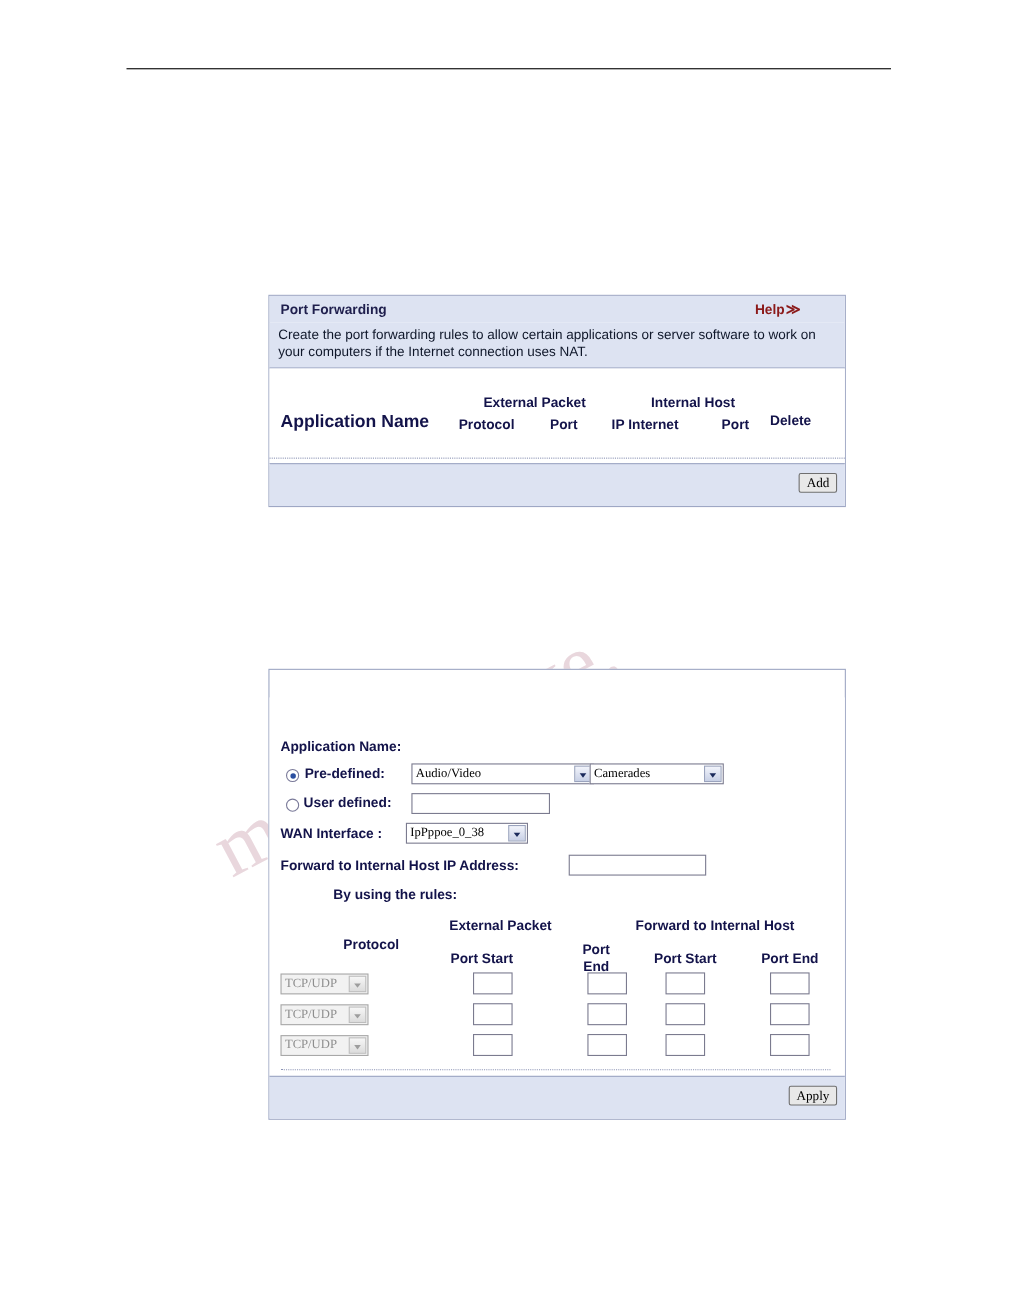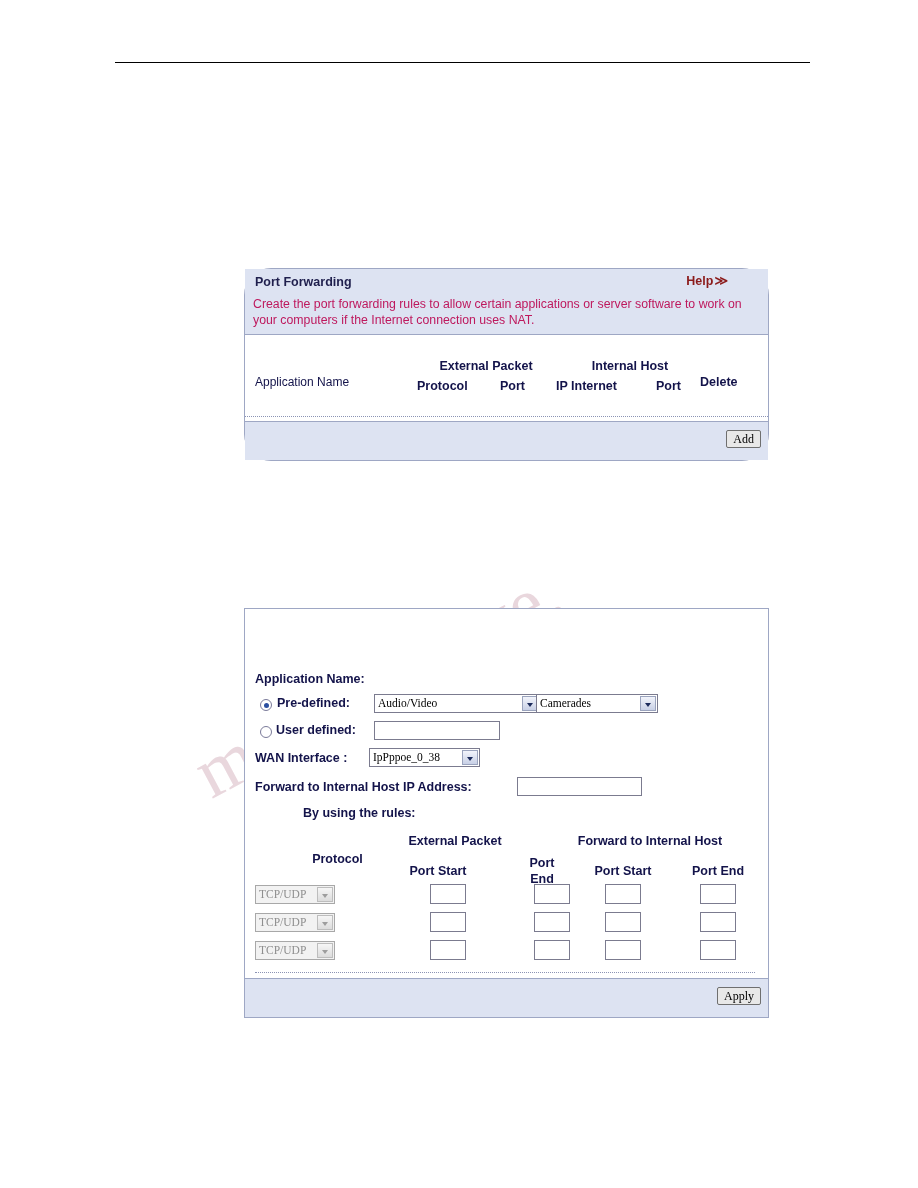--- a/index.html
+++ b/index.html
@@ -68,21 +68,20 @@
     position: absolute;
     border: 1px solid #9ea7c4;
     background: #ffffff;
     box-sizing: border-box;
   }
   #panel-port-forwarding {
     left: 244px;
     top: 268px;
     width: 525px;
     height: 193px;
-    border-radius: 27px;
   }
   .panel-title-bar {
     background: #dde3f2;
     height: 24px;
     line-height: 24px;
     padding: 0 10px;
     position: relative;
     box-sizing: border-box;
   }
   .panel-title {
@@ -102,43 +101,43 @@
   .help-chev {
     color: #8b1a1a;
     font-weight: bold;
     font-size: 13px;
     margin-left: 1px;
   }
   .panel-desc {
     background: #dde3f2;
     padding: 3px 8px 6px 8px;
     font-size: 12.3px;
-    color: #be185d;
+    color: #0f172a;
     line-height: 16px;
     border-bottom: 1px solid #9ea7c4;
   }
   .pf-body {
     background: #ffffff;
     height: 88px;
     position: relative;
   }
   .pf-table-head {
     position: absolute;
     left: 0; top: 0;
     width: 100%;
     height: 82px;
     border-bottom: 1px dotted #8b93b4;
     box-sizing: border-box;
   }
   .col-app {
     position: absolute;
     left: 10px;
     top: 40px;
-    font-size: 12px;
-    font-weight: normal;
+    font-size: 16px;
+    font-weight: bold;
     color: #13134a;
   }
   .col-ext {
     position: absolute;
     left: 178px;
     top: 24px;
     width: 126px;
     text-align: center;
     font-size: 12.5px;
     font-weight: bold;

